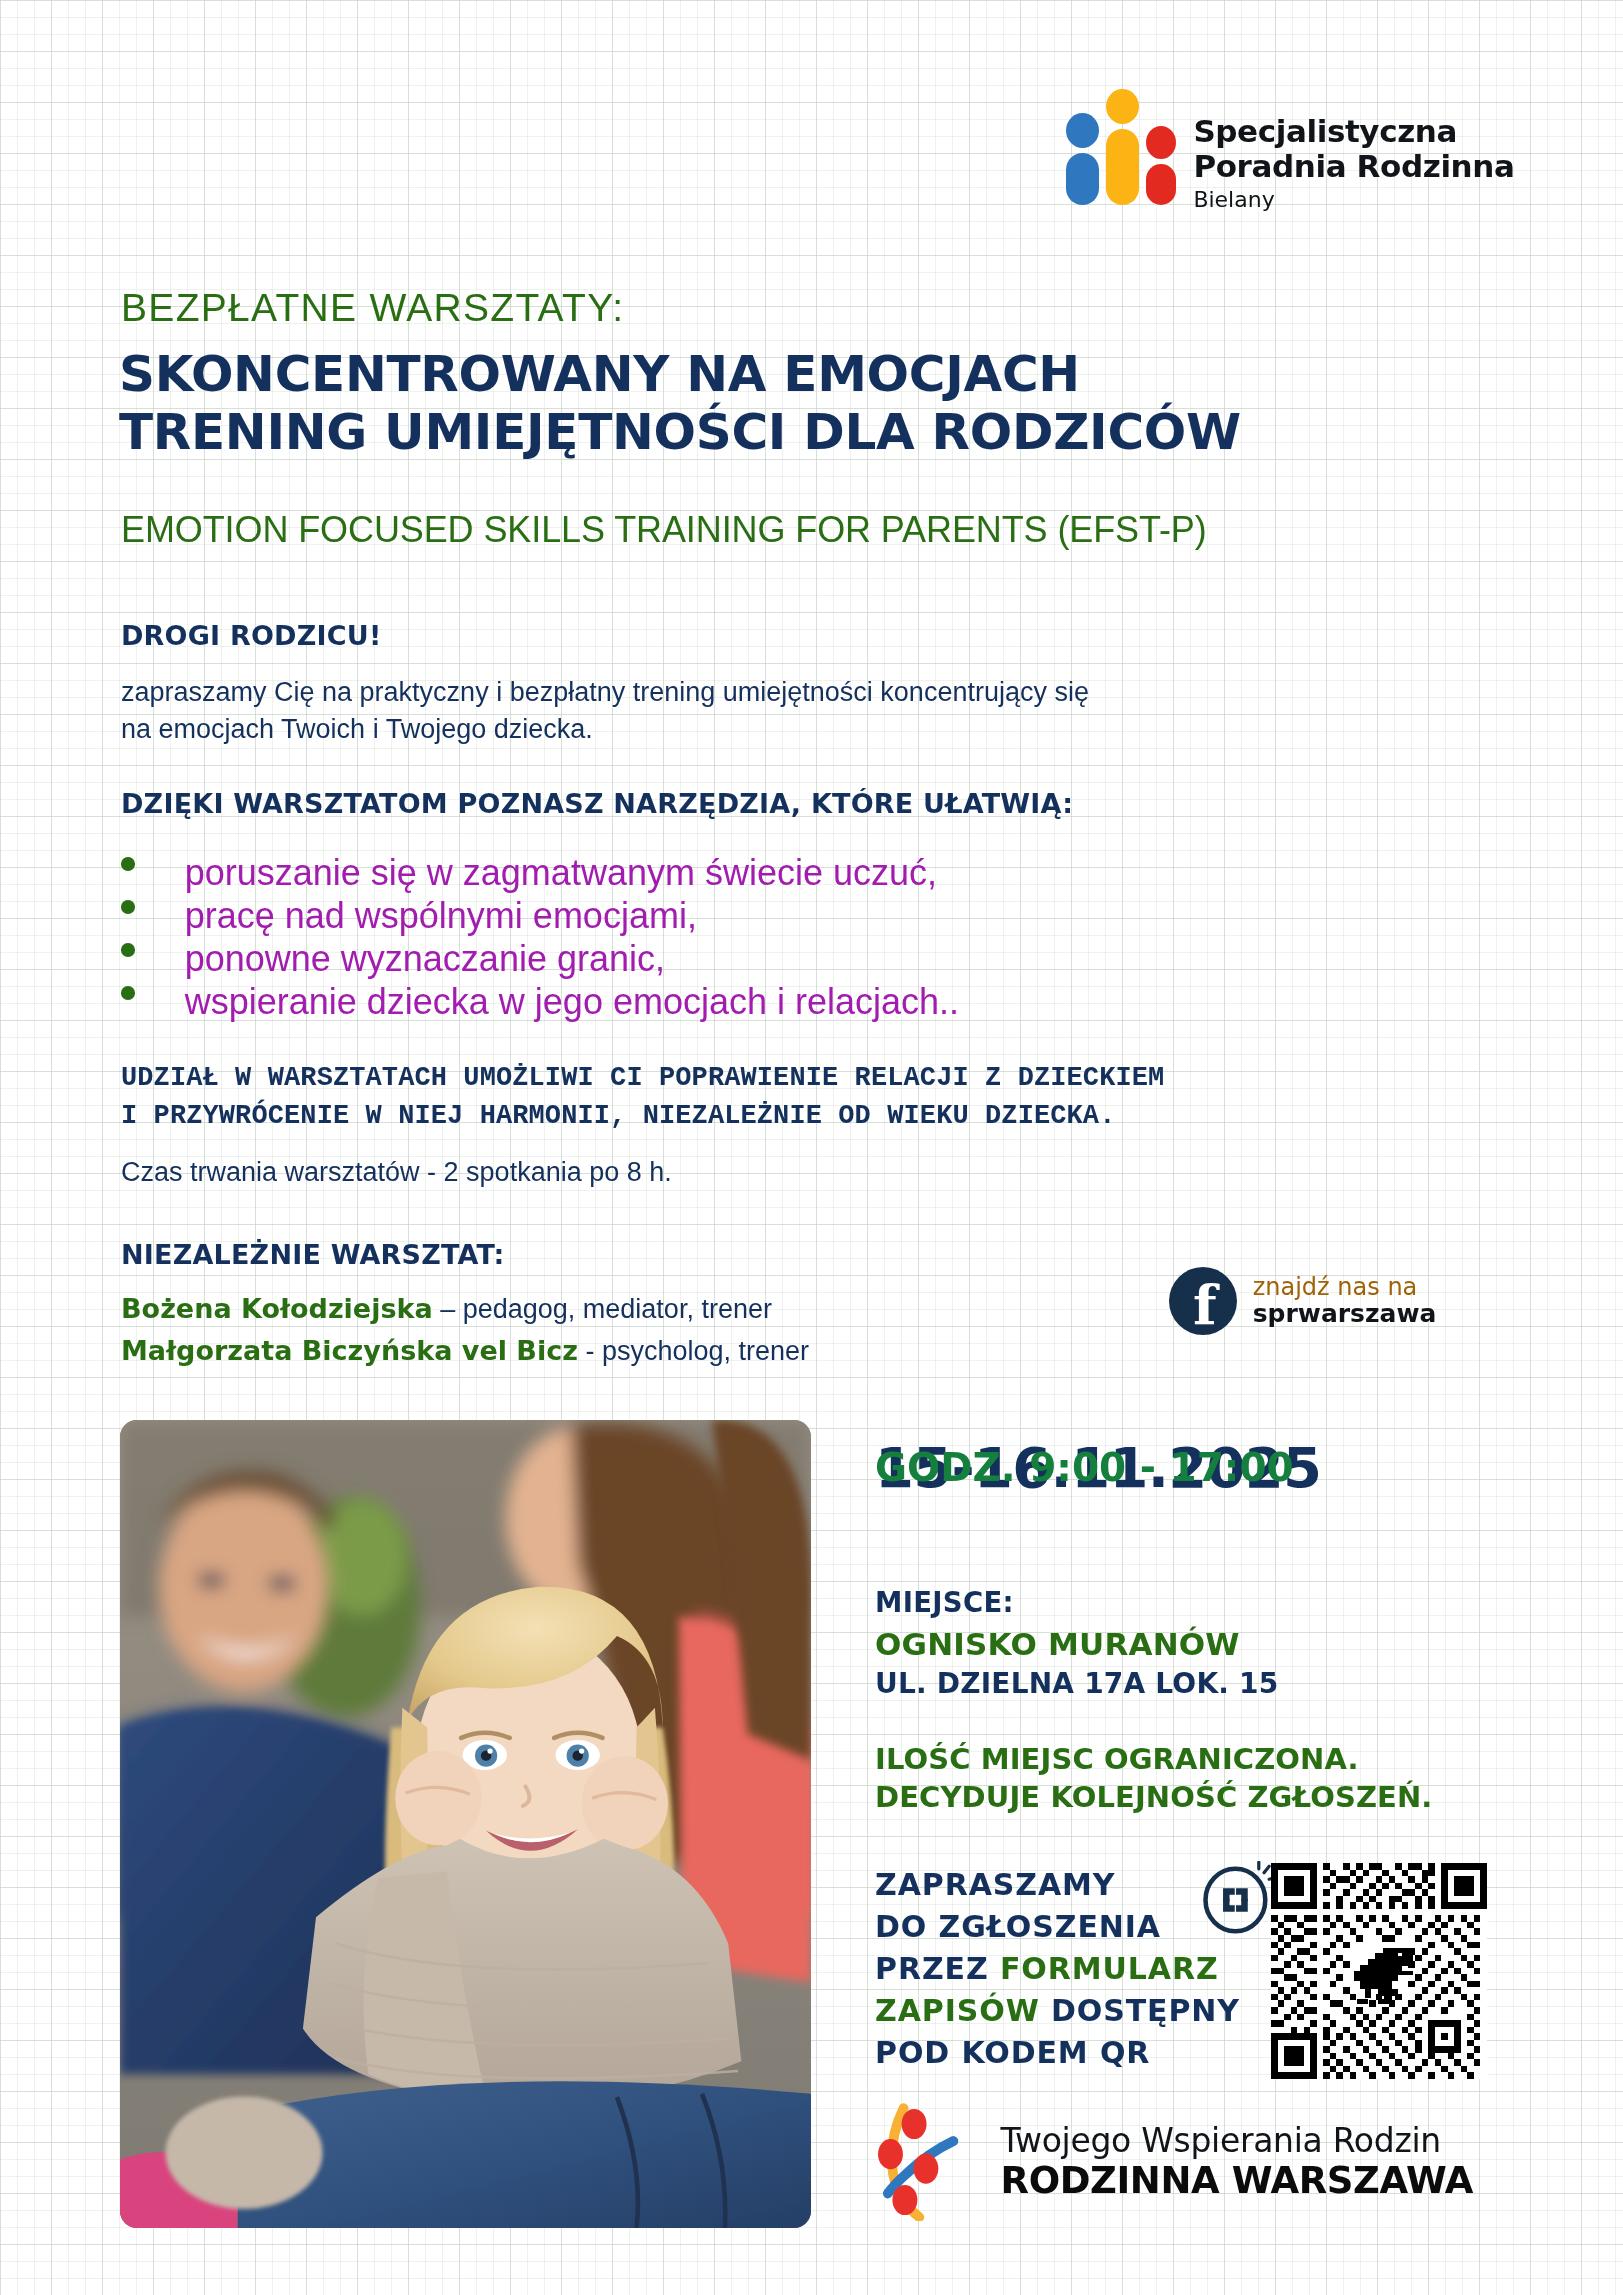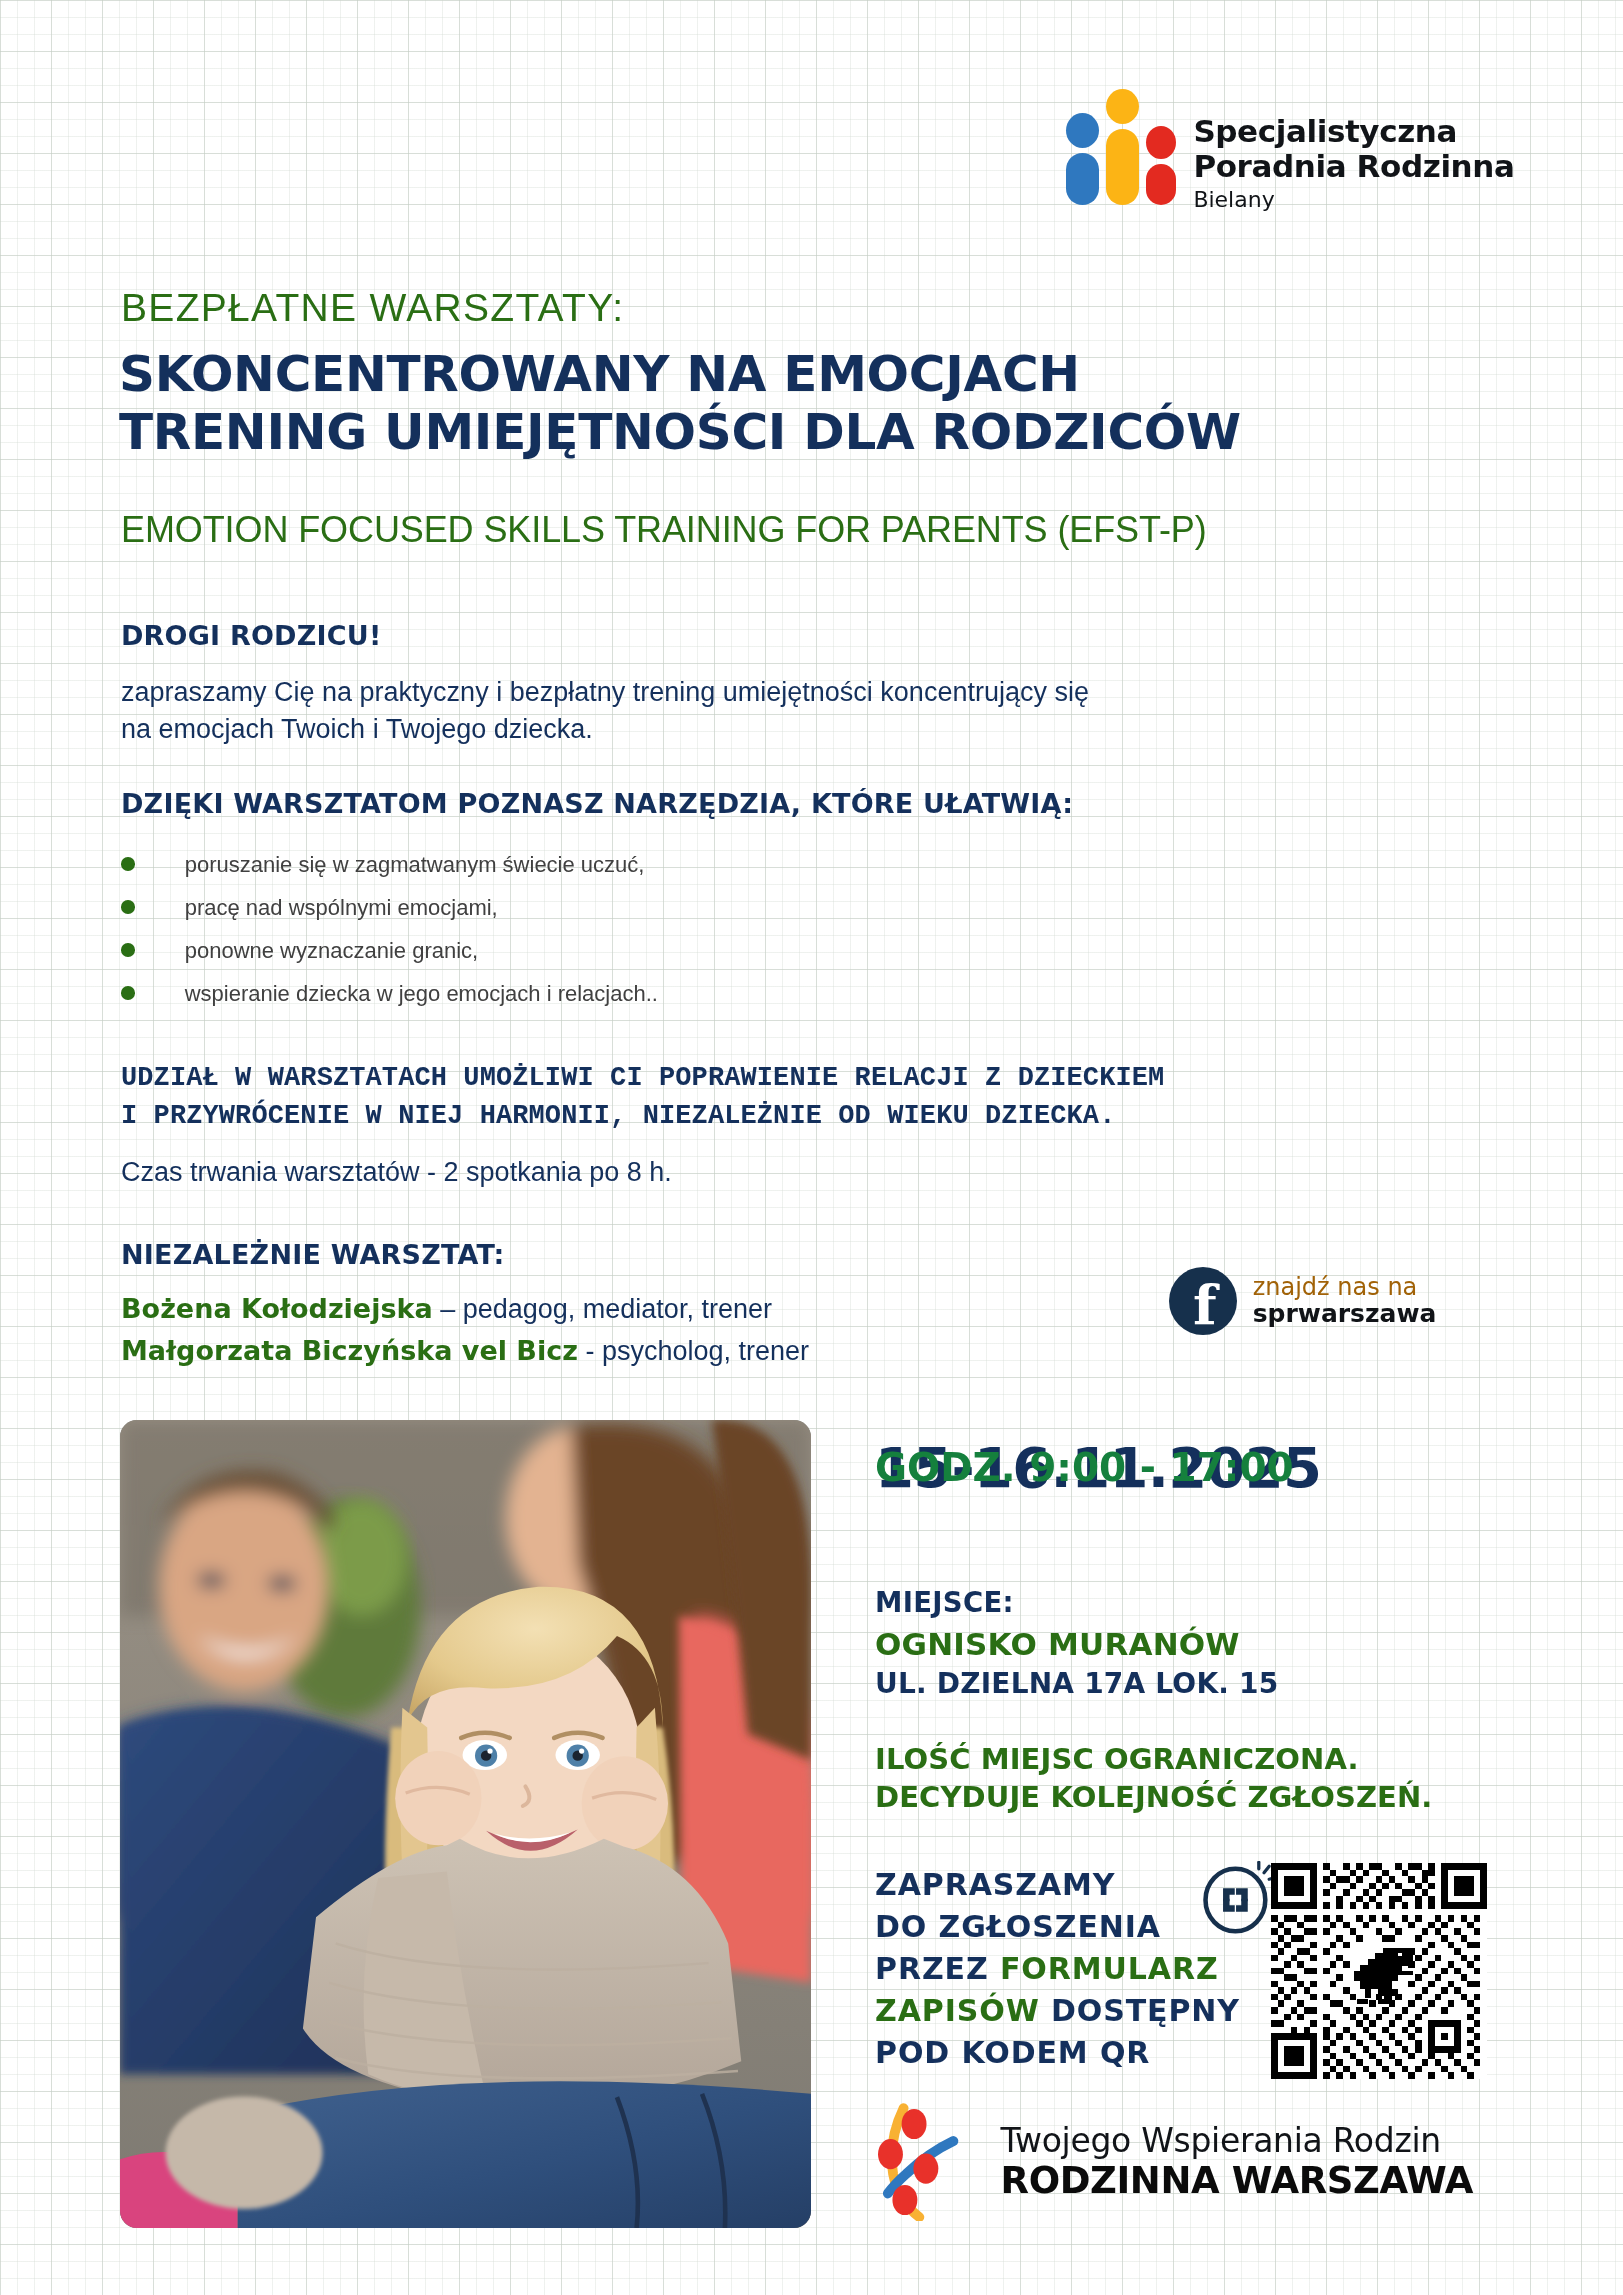--- a/index.html
+++ b/index.html
@@ -84,22 +84,22 @@
   #intro{ position:absolute; left:121px; top:674px; width:1275px; }
   #dzieki{ position:absolute; left:121px; top:788px; }
 
   #bullets{ position:absolute; left:121px; top:844px; }
   .bullet{ display:flex; align-items:flex-start; height:43px; }
   .bullet .dot{
     width:13.7px; height:13.7px; border-radius:50%;
     background:#2a6e14; margin-top:13px; flex:0 0 auto;
   }
   .bullet .btxt{
-    color:#404040; font-size:22px; line-height:41px;
-    margin-left:50px; white-space:nowrap;
+    color:#a21caf; font-size:36px; line-height:41px;
+    margin-left:50px; white-space:nowrap;margin-top:8px;
   }
 
   #udzial{
     position:absolute; left:121px; top:1059px;
     font-family:Liberation Mono, monospace;
     font-weight:700; color:#14305c;
     font-size:27px; line-height:38px; letter-spacing:0.1px;
   }
   #czas{ position:absolute; left:121px; top:1154px; }
 

